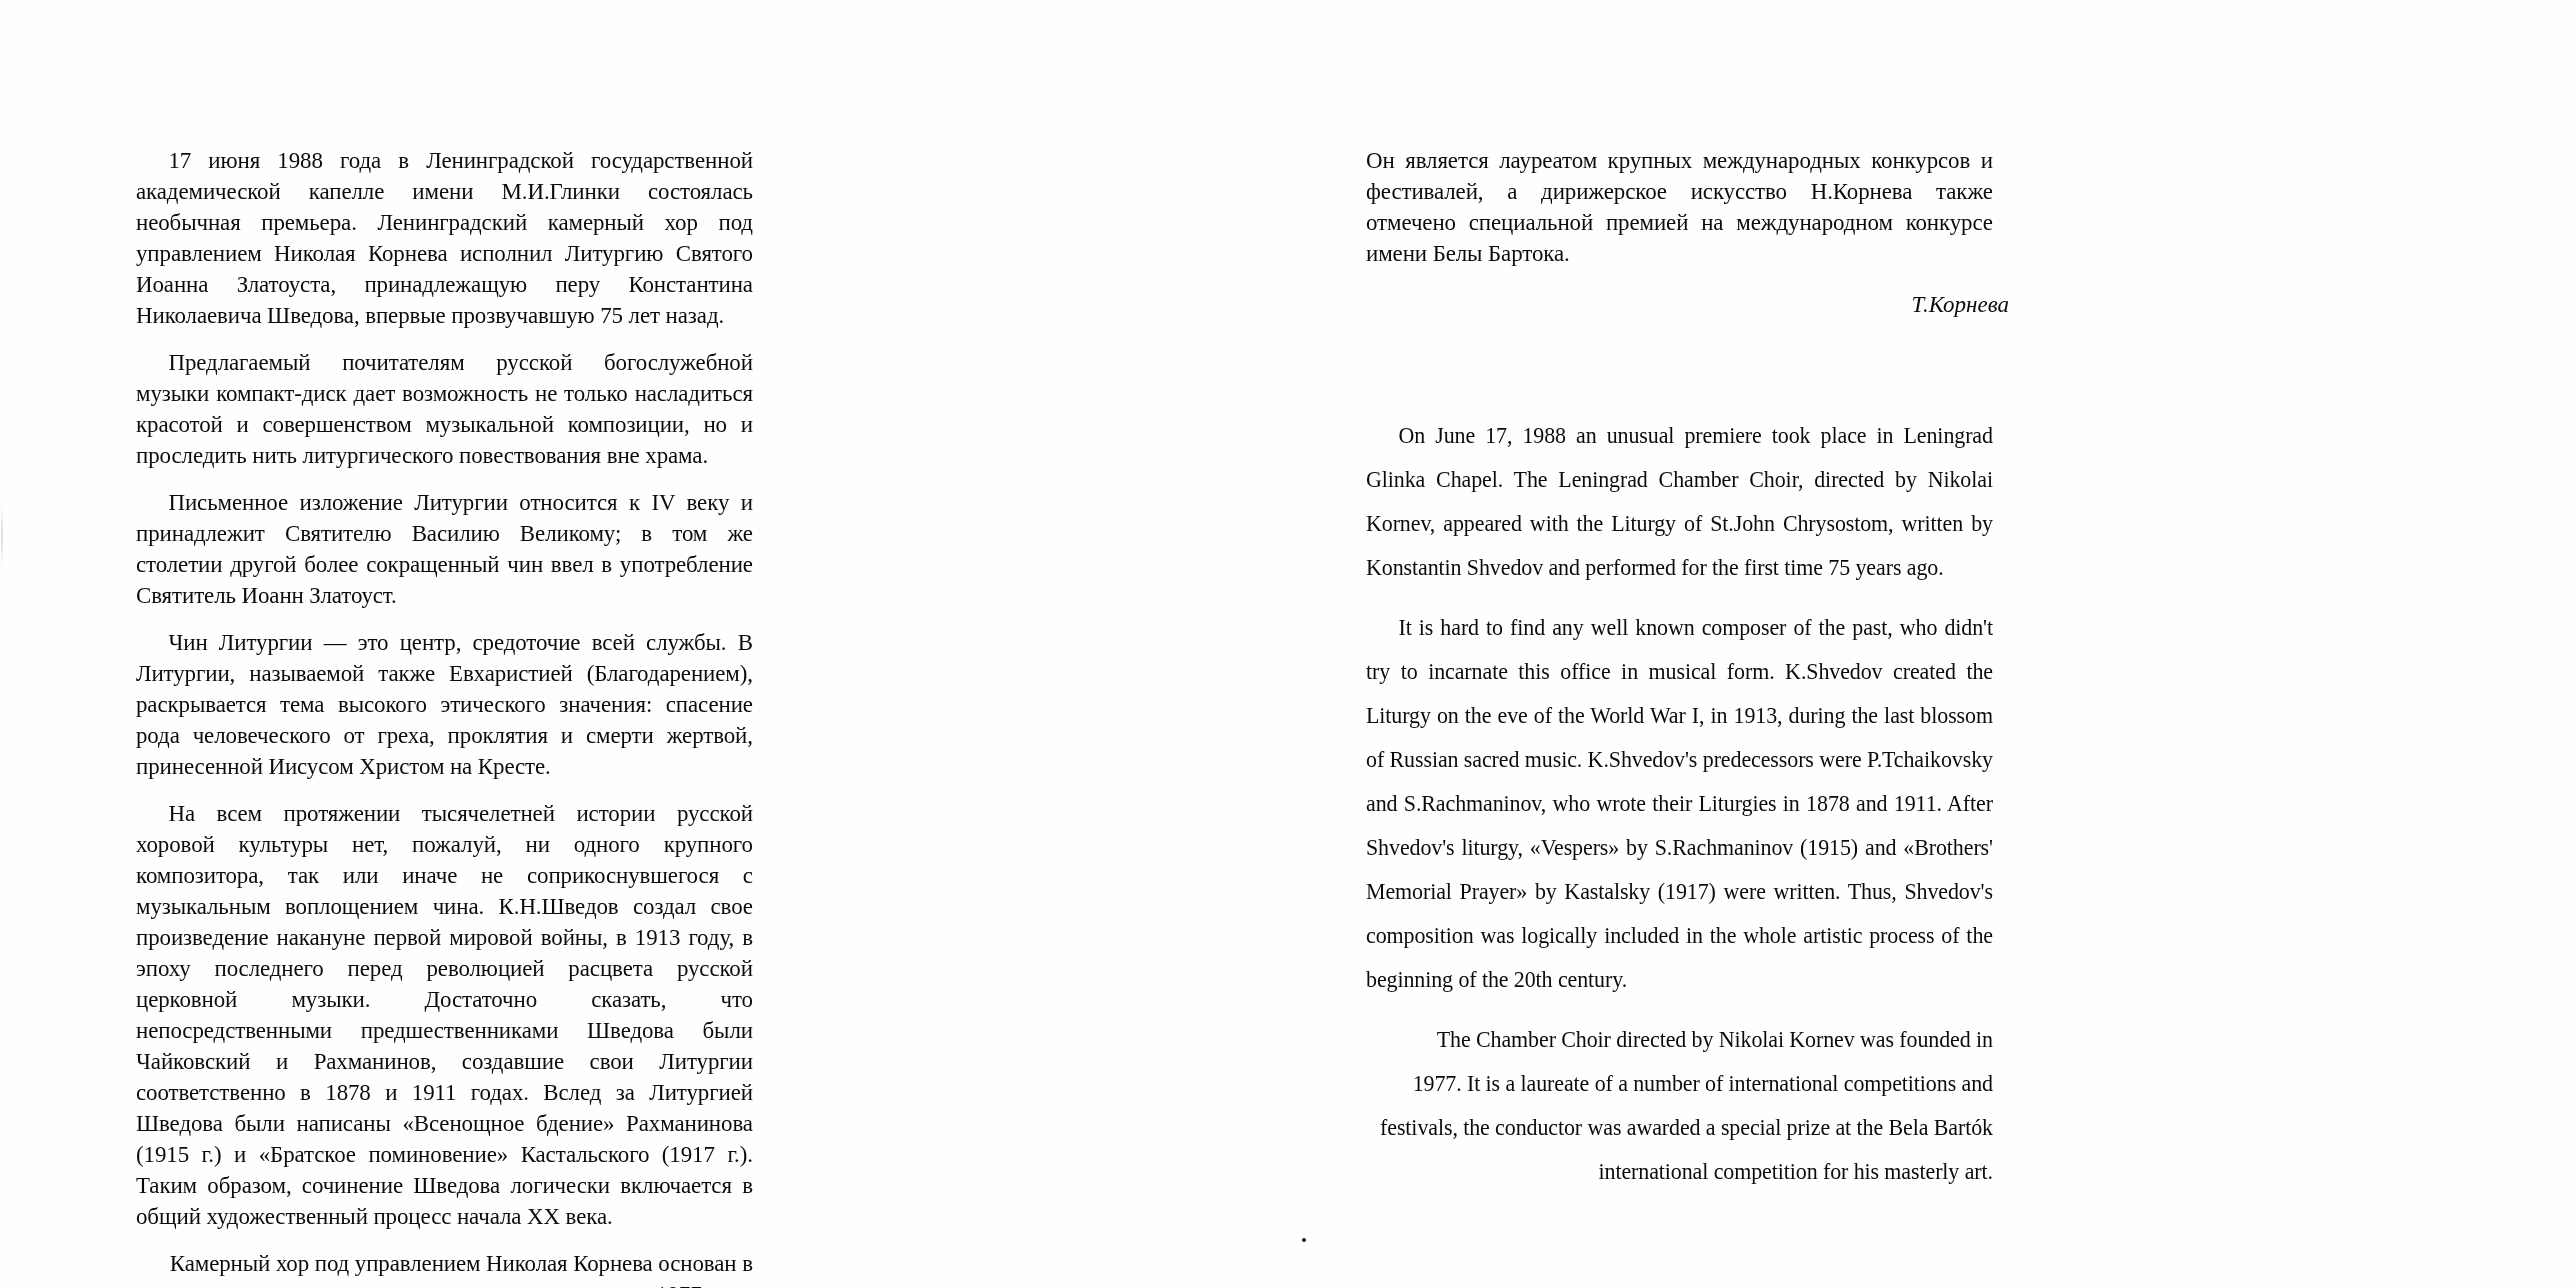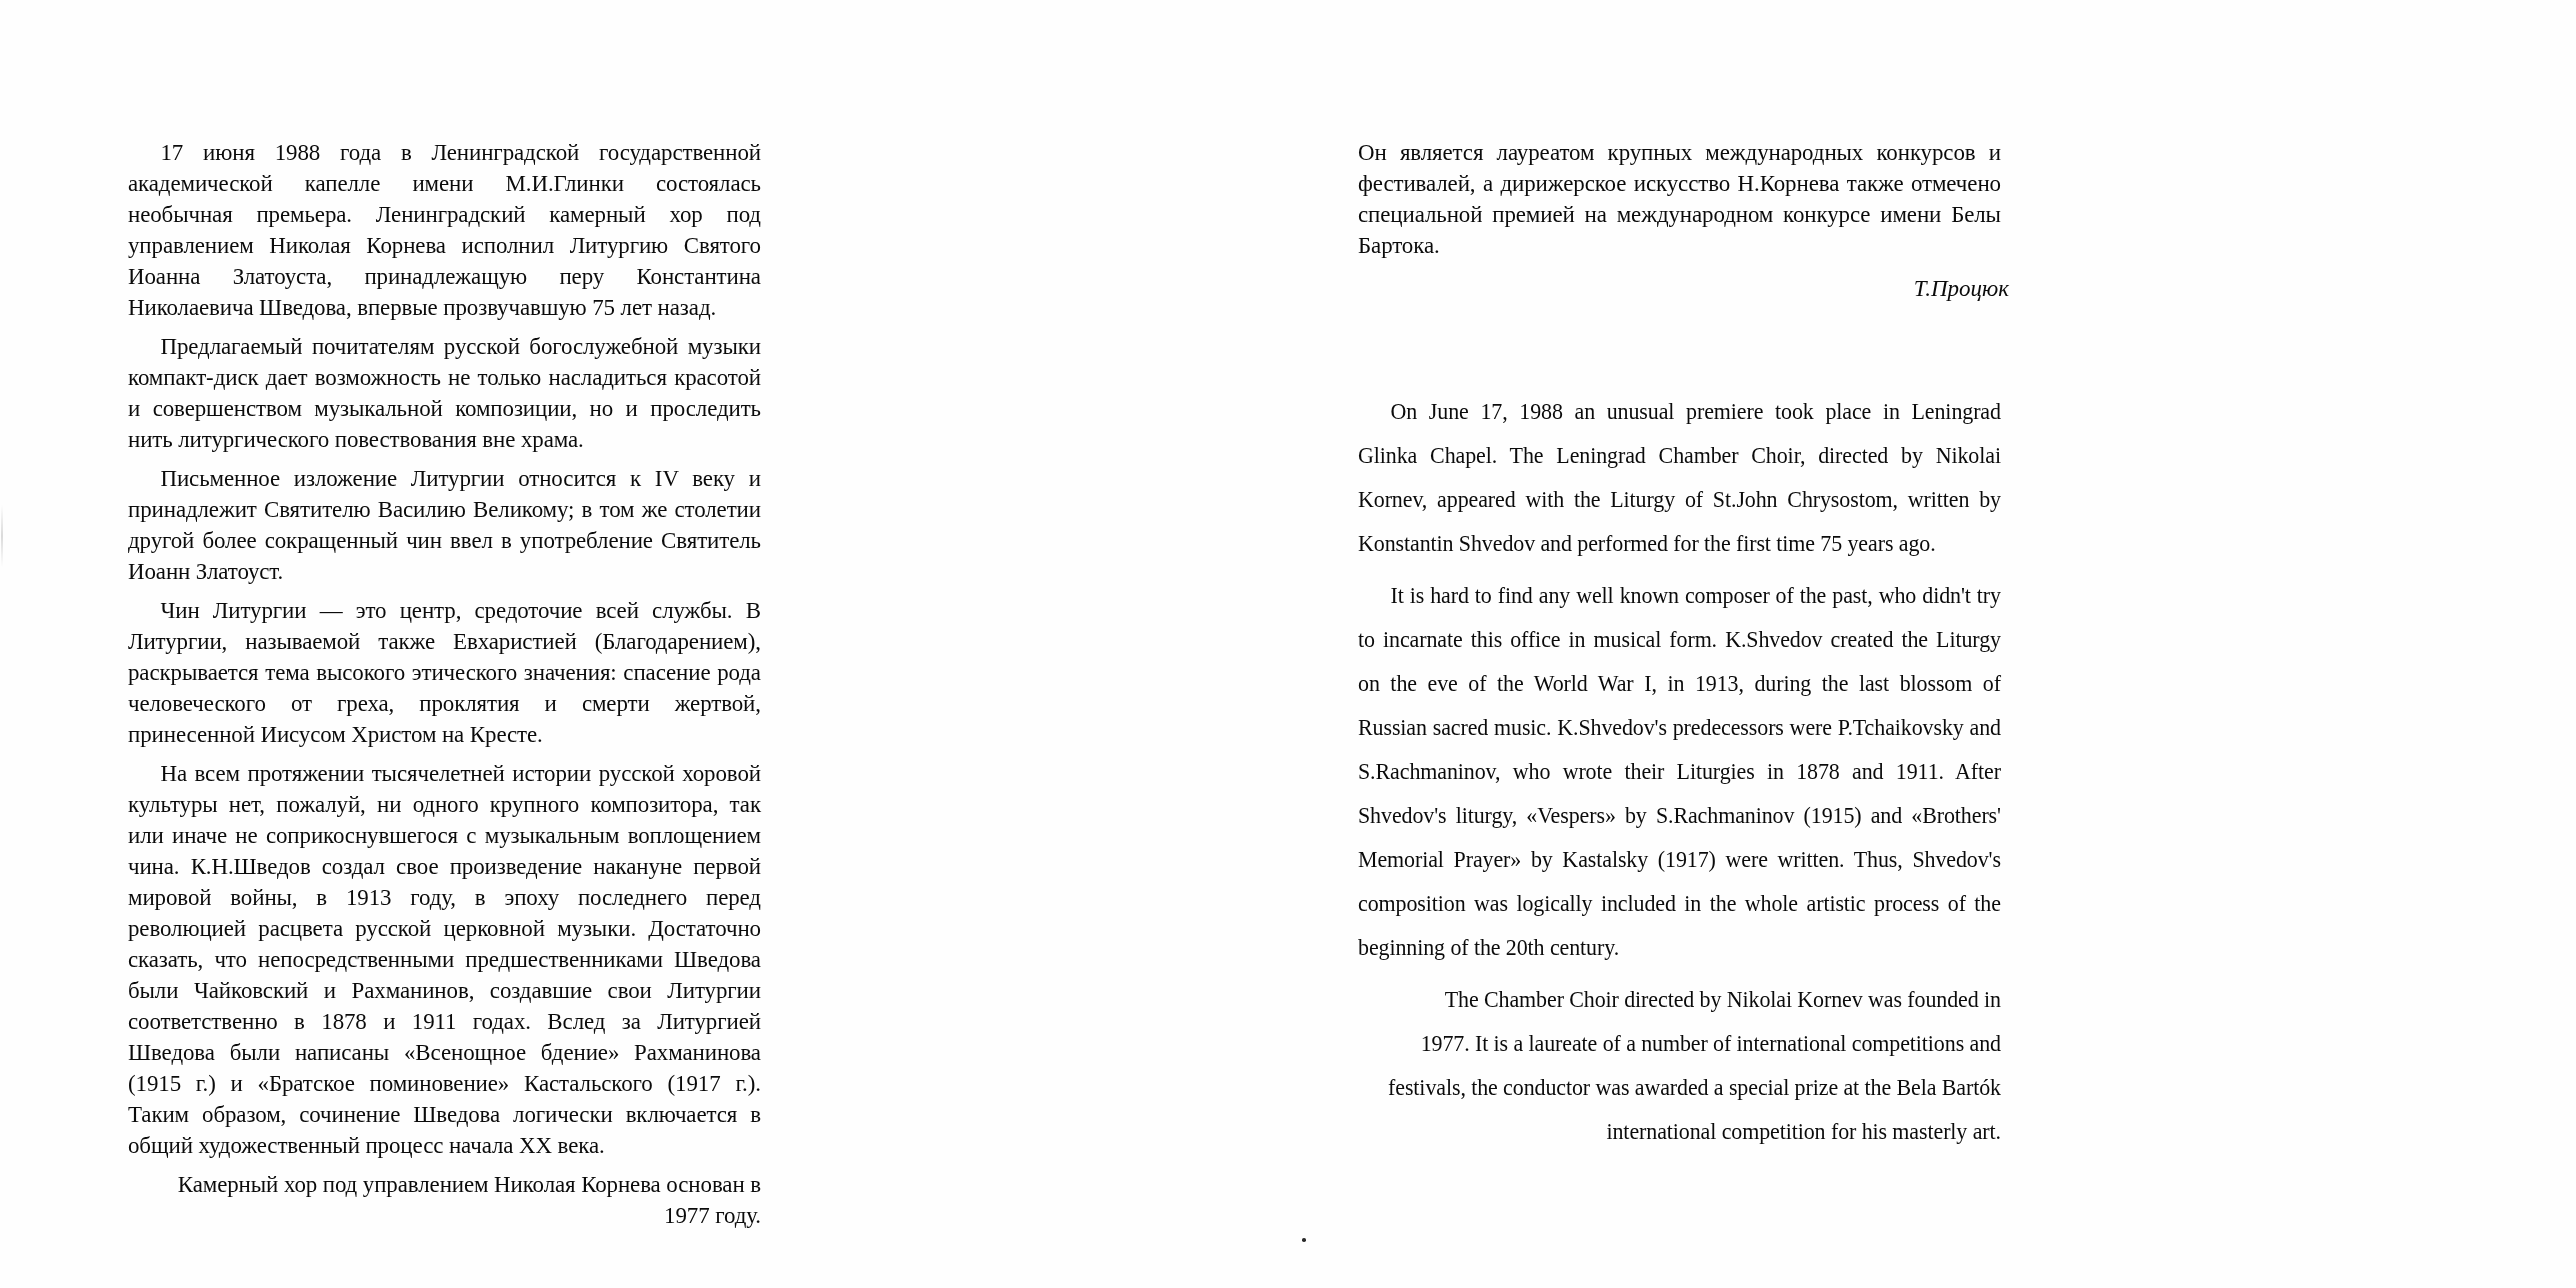--- a/index.html
+++ b/index.html
@@ -39,21 +39,21 @@
     margin-left: 120px;
   }
 
   .col-right {
     width: 659px;
     margin-left: 581px;
   }
 
   
   .para {
-    margin: 8px;
+    margin: 16px;
     text-align: justify;
     text-justify: inter-word;
     text-indent: 34px;
     font-size: 24px;
     line-height: 31px;
     letter-spacing: -0.1px;
     word-spacing: 0px;
     font-stretch: semi-condensed;
     transform-origin: left top;
   }
@@ -166,21 +166,21 @@
     </div>
 
     <div class="column col-right">
 
       <p class="para ru noindent">
         <span class="squeeze">Он является лауреатом крупных международных конкурсов и фестивалей, а дирижерское искусство Н.Корнева также отмечено специальной премией на международном конкурсе имени Белы Бартока.</span>
       </p>
 
       <div class="gap-attr"></div>
 
-      <p class="attribution">Т.Процюк</p>
+      <p class="attribution">Т.Корнева</p>
 
       <div class="gap-en"></div>
 
       <p class="para en">
         <span class="squeeze">On June 17, 1988 an unusual premiere took place in Leningrad Glinka Chapel. The Leningrad Chamber Choir, directed by Nikolai Kornev, appeared with the Liturgy of St.John Chrysostom, written by Konstantin Shvedov and performed for the first time 75 years ago.</span>
       </p>
 
 
 
       <p class="para en">

